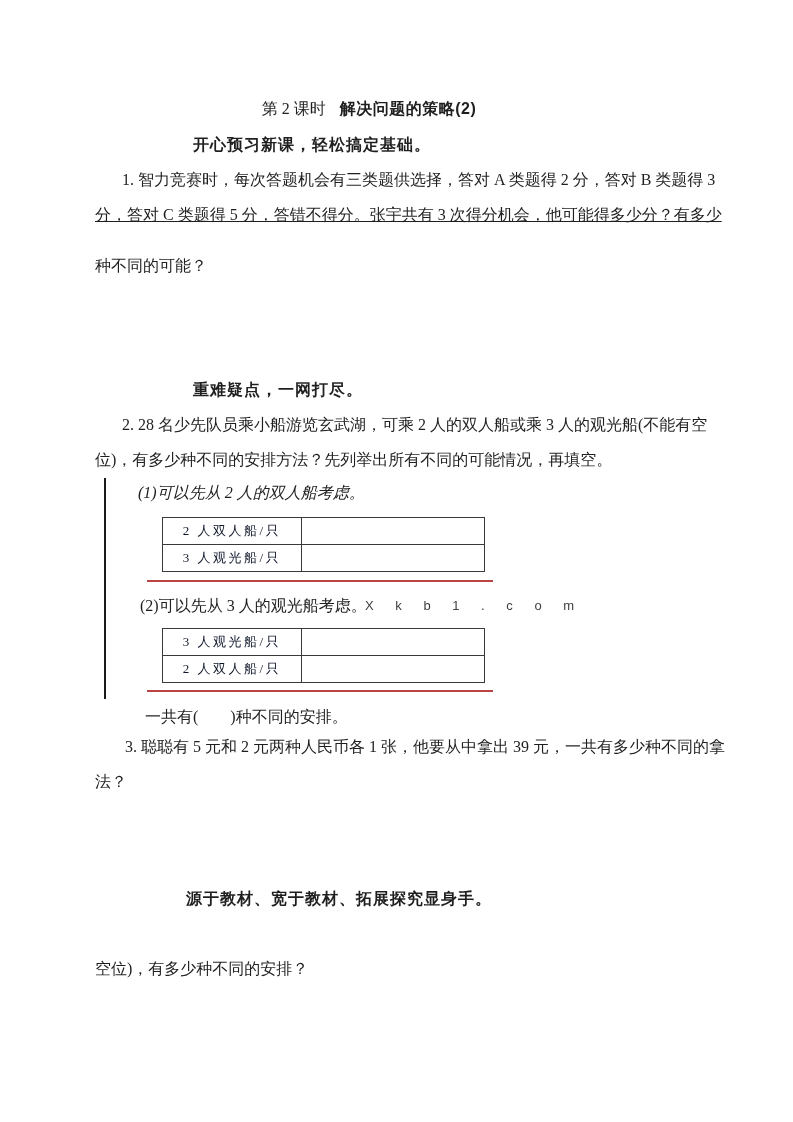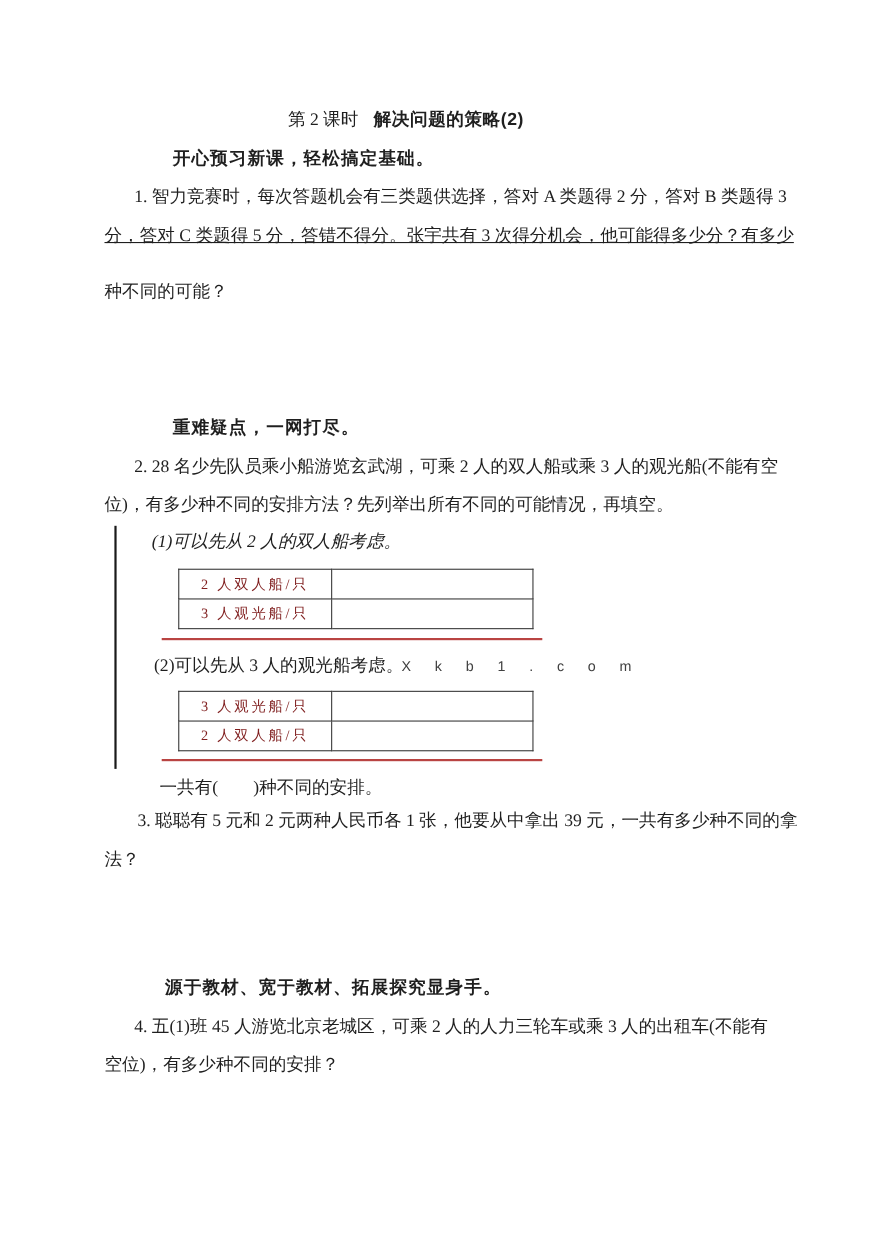--- a/index.html
+++ b/index.html
@@ -1,29 +1,29 @@
 <!DOCTYPE html>
 <html><head>
 <meta charset="utf-8">
 <style>
   html,body { margin:0; padding:0; background:#ffffff; }
   .page {
     position:relative; width:738px; height:1122px; background:#ffffff;
     font-family:"Liberation Serif", serif; color:#1f1f1f; overflow:hidden;
   }
   .line { position:absolute; white-space:nowrap; font-size:16px; line-height:20px; }
-  .hdr  { font-family:Liberation Sans, sans-serif; font-weight:bold; letter-spacing:1px; }
+  .hdr  { font-family:Liberation Sans, sans-serif; font-weight:bold; letter-spacing:1px;margin-left:36px; }
   .title-wrap { position:absolute; top:99px; left:0; width:100%; text-align:center; font-size:16px; white-space:nowrap; }
   .title-part1 { font-family:"Liberation Serif", serif; }
   .title-part2 { font-family:"Liberation Sans", sans-serif; font-weight:bold; margin-left:14px; letter-spacing:0.5px; }
   .fill-table { position:absolute; left:162px; width:320px; border-collapse:collapse; table-layout:fixed; }
   .fill-table td { border:1.5px solid #3a3a3a; height:26px; padding:0; }
   .fill-table td.lbl {
     width:138px; text-align:center; font-size:13px; letter-spacing:2.5px;
-    color:#7f1d1d; font-family:"Liberation Serif", serif;
+    color:#0f172a; font-family:"Liberation Serif", serif;
   }
   .fill-table td.blank { width:182px; background:#ffffff; }
   .red-rule { position:absolute; left:147px; width:346px; height:2px; background:#b94442; }
   .v-rule { position:absolute; left:104px; top:478px; width:2px; height:221px; background:#1a1a1a; }
   .watermark { position:absolute; left:365px; top:598px; font-size:13px; color:#404040;
     letter-spacing:9px; font-family:"Liberation Sans", sans-serif; white-space:nowrap; }
 </style>
 </head>
 <body>
 
@@ -81,16 +81,15 @@
 
   <div class="red-rule" style="top:690px;"></div>
 
   <div class="line" style="left:145px; top:707px;">一共有(　　)种不同的安排。</div>
 
   <div class="line" style="left:125px; top:737px;">3. 聪聪有 5 元和 2 元两种人民币各 1 张，他要从中拿出 39 元，一共有多少种不同的拿</div>
   <div class="line" style="left:95px;  top:772px;">法？</div>
 
   <div class="line hdr" style="left:150px; top:889px;">源于教材、宽于教材、拓展探究显身手。</div>
 
-  <div class="line" style="left:122px; top:924px;">4.  五(1)班 45 人游览北京老城区，可乘 2 人的人力三轮车或乘 3 人的出租车(不能有</div>
   <div class="line" style="left:95px;  top:959px;">空位)，有多少种不同的安排？</div>
 
 </div>
 
 </body></html>

